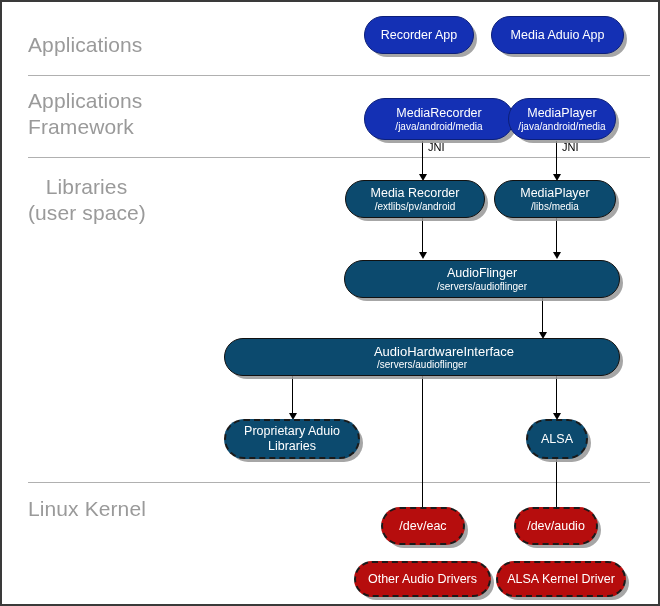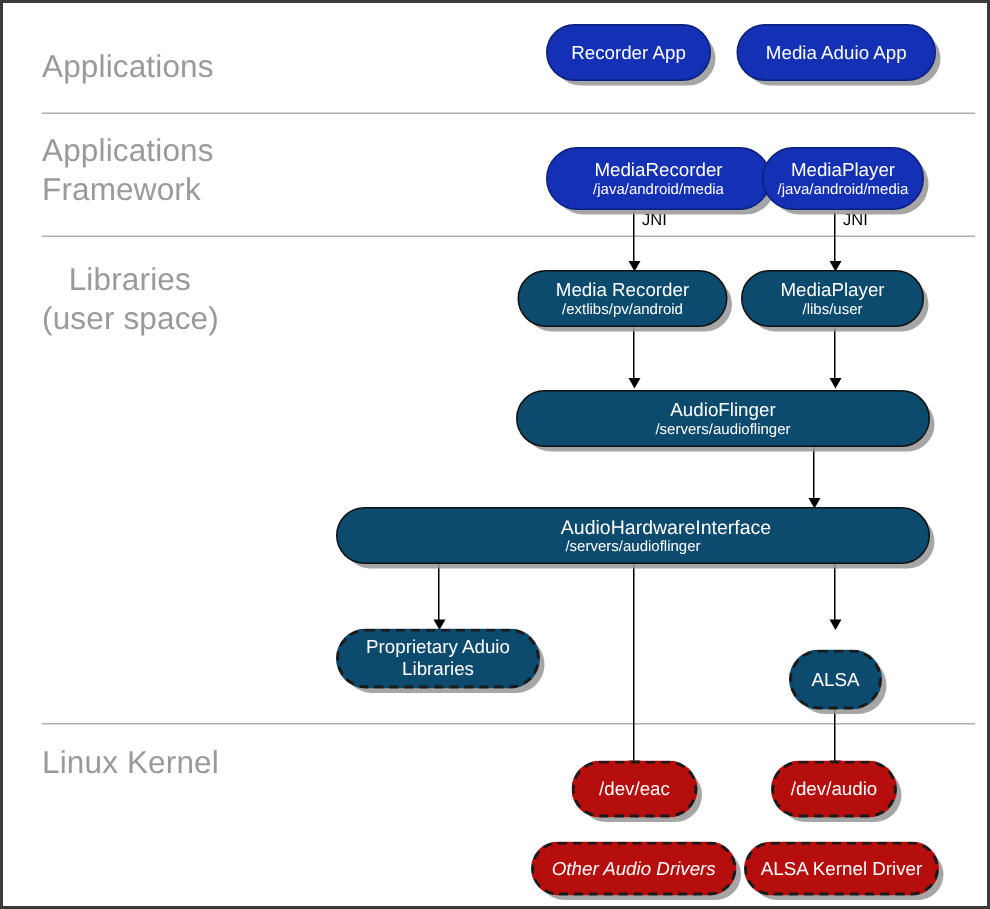--- a/index.html
+++ b/index.html
@@ -161,51 +161,51 @@
     <div class="t2">/java/android/media</div>
   </div>
 
   <div class="node green" style="left:343px; top:178px; width:140px; height:38px;">
     <div class="t1">Media Recorder</div>
     <div class="t2">/extlibs/pv/android</div>
   </div>
 
   <div class="node green" style="left:492px; top:178px; width:122px; height:38px;">
     <div class="t1">MediaPlayer</div>
-    <div class="t2">/libs/user</div>
+    <div class="t2">/libs/media</div>
   </div>
 
   <div class="node green" style="left:342px; top:258px; width:276px; height:38px;">
     <div class="t1">AudioFlinger</div>
     <div class="t2">/servers/audioflinger</div>
   </div>
 
   <div class="node green big" style="left:222px; top:336px; width:396px; height:38px;">
     <div class="t1">AudioHardwareInterface</div>
     <div class="t2">/servers/audioflinger</div>
   </div>
 
   <div class="node green dashed" style="left:222px; top:417px; width:136px; height:40px;">
     <div class="t1">Proprietary Aduio</div>
     <div class="t1">Libraries</div>
   </div>
 
-  <div class="node green dashed" style="left:524px; top:417px; width:62px; height:40px;margin-top:14px;">
+  <div class="node green dashed" style="left:524px; top:417px; width:62px; height:40px;">
     <div class="t1">ALSA</div>
   </div>
 
   <div class="node red" style="left:379px; top:505px; width:84px; height:38px;">
     <div class="t1">/dev/eac</div>
   </div>
 
   <div class="node red" style="left:512px; top:505px; width:84px; height:38px;">
     <div class="t1">/dev/audio</div>
   </div>
 
-  <div class="node red" style="left:352px; top:559px; width:137px; height:36px;font-style:italic;">
+  <div class="node red" style="left:352px; top:559px; width:137px; height:36px;">
     <div class="t1">Other Audio Drivers</div>
   </div>
 
   <div class="node red" style="left:494px; top:559px; width:130px; height:36px;">
     <div class="t1">ALSA Kernel Driver</div>
   </div>
 
 </div>
 
 </body></html>

